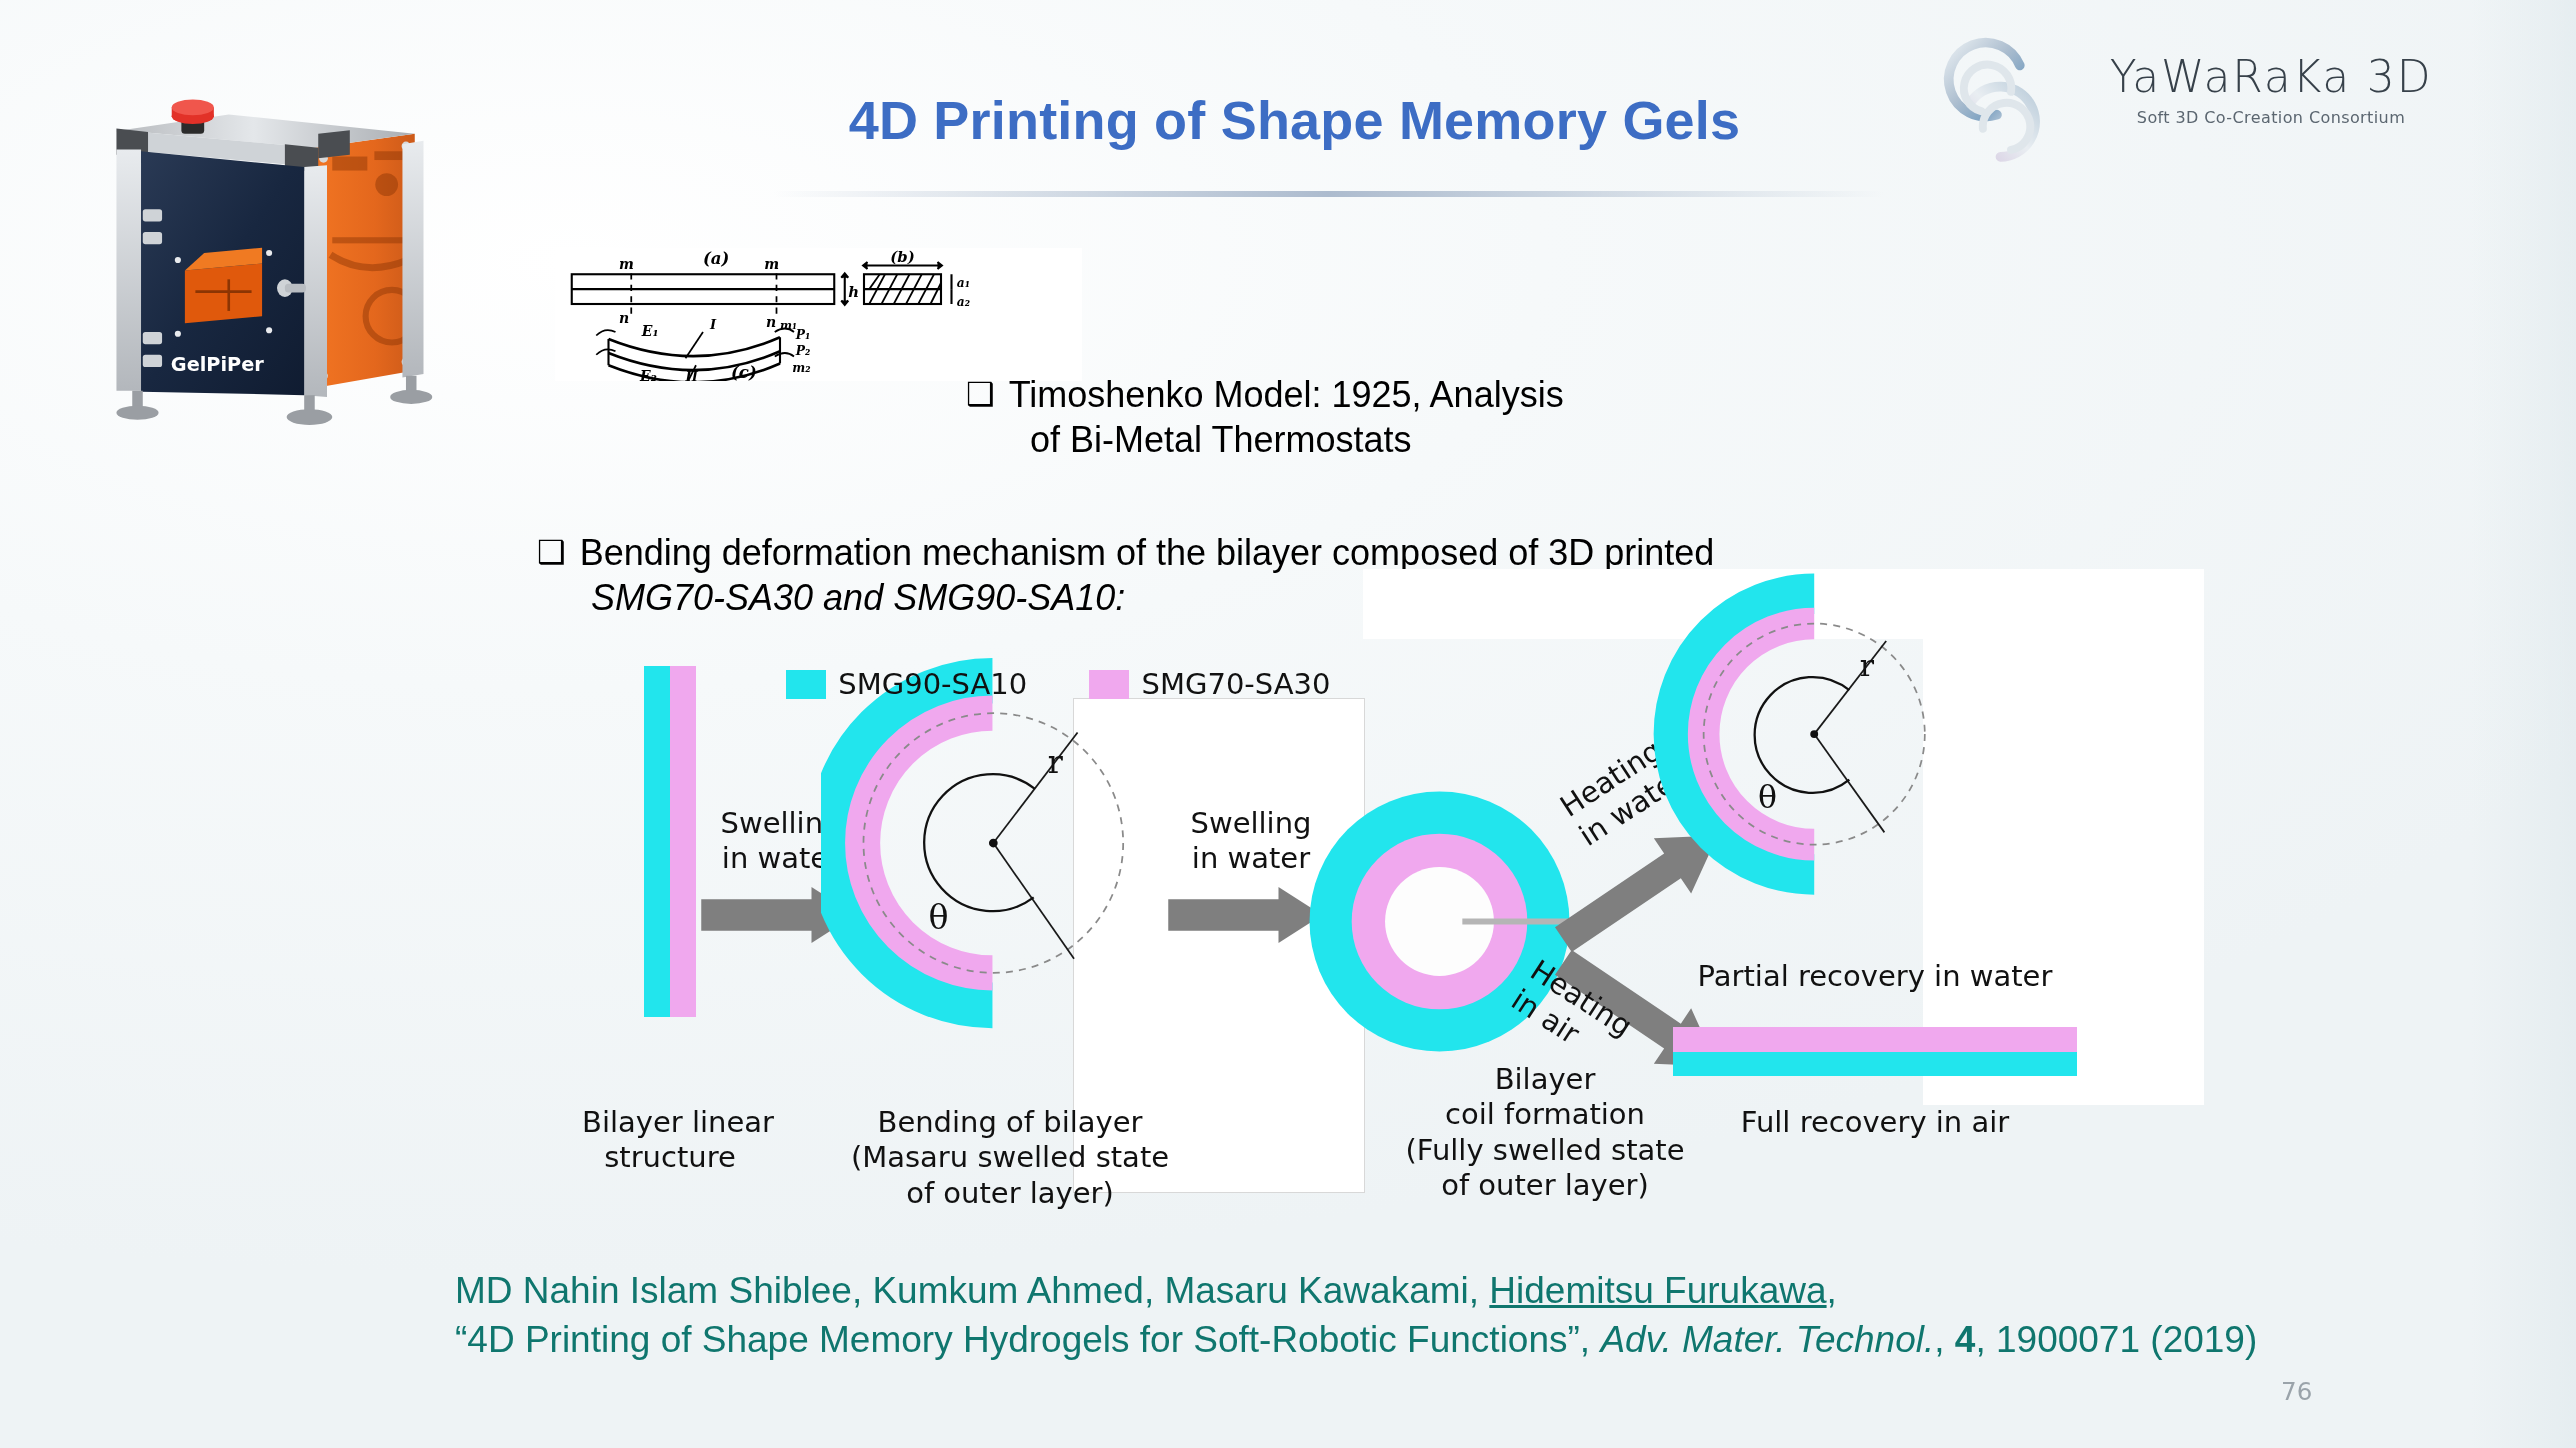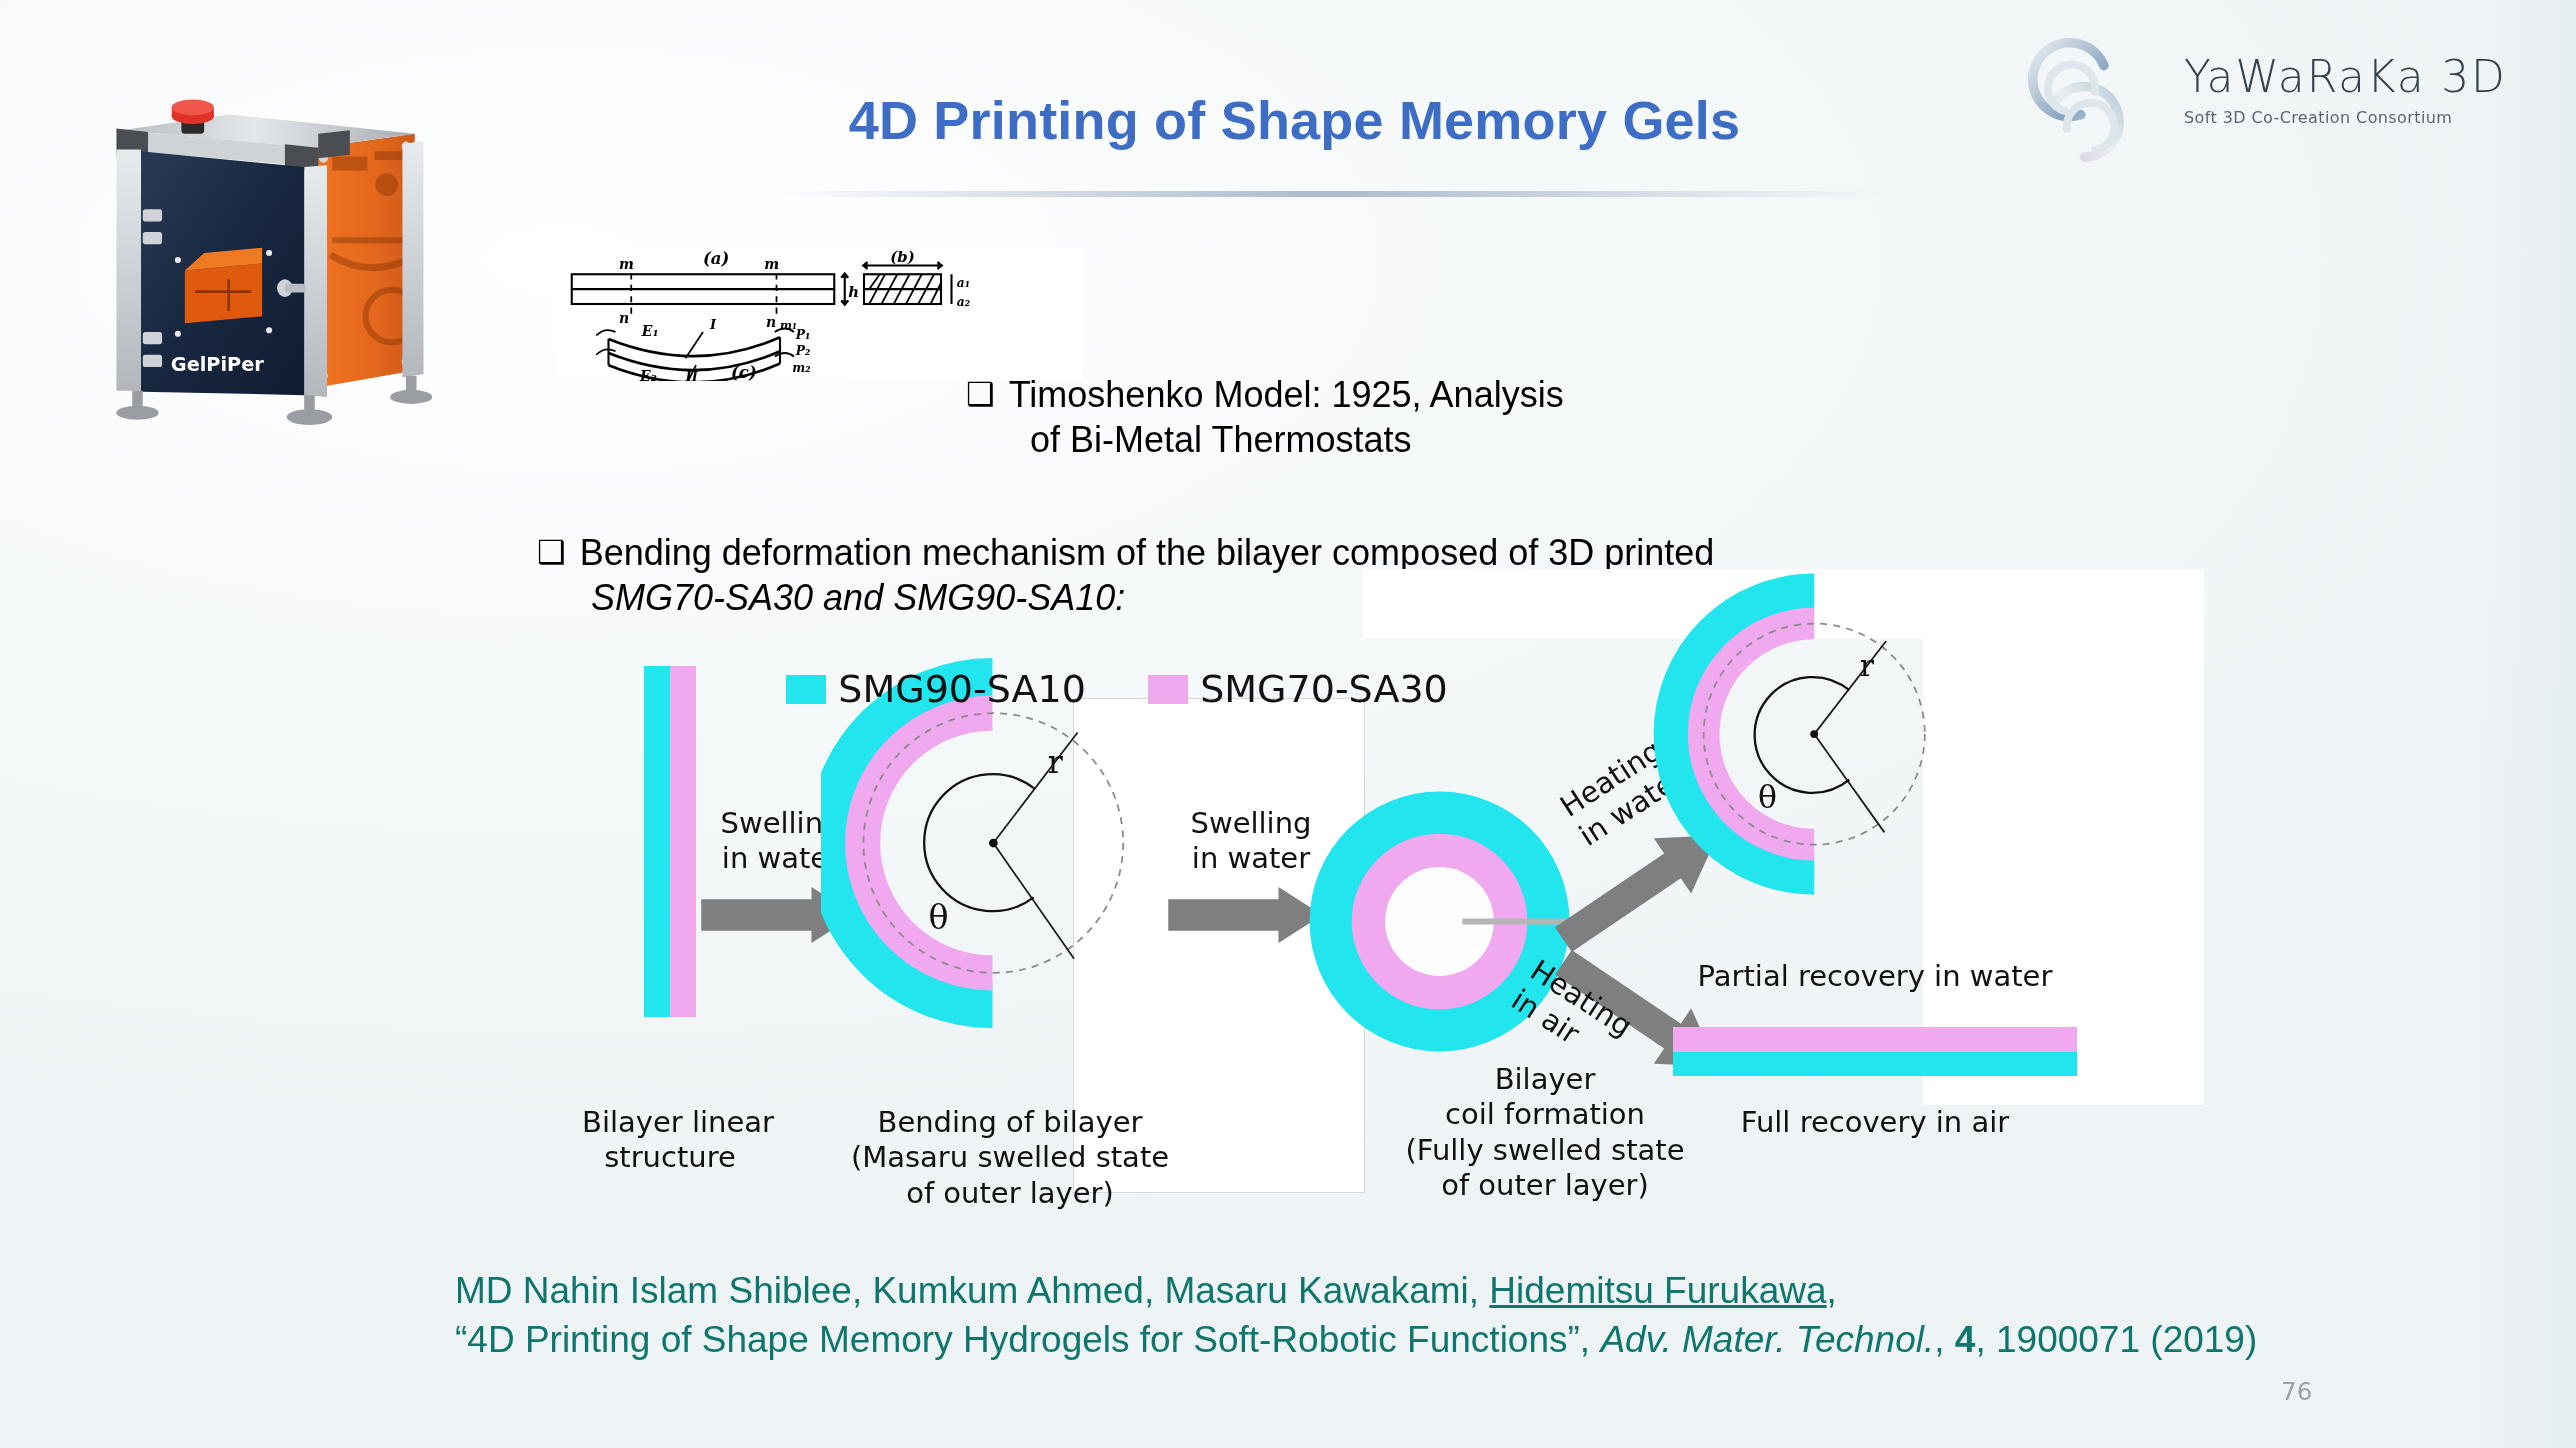--- a/index.html
+++ b/index.html
@@ -22,21 +22,21 @@
     text-align:center;font-size:54px;font-weight:bold;color:#3D6DC4;
     letter-spacing:0.2px;line-height:1.05;
   }
   .title-rule{
     position:absolute;left:773px;top:191px;width:1111px;height:6.1px;
     background:linear-gradient(to right,rgba(196,208,222,0) 0%,#9FB0C6 50%,rgba(196,208,222,0) 100%);
     border-radius:3.5px;opacity:.85;
   }
 
   
-  .logo{position:absolute;left:2000px;top:17.6px;width:527px;height:167px;}
+  .logo{position:absolute;left:1916px;top:17.6px;width:527px;height:167px;text-align:center;}
   .logo-mark{position:absolute;left:0;top:0;width:176px;height:167px;}
   .logo-text{position:absolute;left:184px;top:37px;width:342px;}
   .logo-name{font-size:44px;color:#37414A;letter-spacing:1.8px;line-height:1;
     font-family:"DejaVu Sans", sans-serif;font-weight:300;white-space:nowrap;}
   .logo-tag{font-size:16px;color:#5B6670;letter-spacing:0.4px;margin-top:9.7px;
     font-family:"DejaVu Sans", sans-serif;white-space:nowrap;}
 
   
   .printer{position:absolute;left:97px;top:53px;width:360px;height:386px;}
 
@@ -56,21 +56,21 @@
   #bullet2 .l2{display:block;margin-left:54px;font-style:italic;}
 
   
   .wbox{position:absolute;background:#ffffff;}
   .wbox.thin{border:0.9px solid #d8d8d8;}
 
   
   .legend{position:absolute;left:786px;top:667px;display:flex;align-items:center;gap:23px;}
   .legend .item{display:flex;align-items:center;gap:12.3px;}
   .legend .sw{width:40px;height:29px;display:block;}
-  .legend .lb{font-size:38px;color:#111;font-family:"DejaVu Sans", sans-serif;white-space:nowrap;}
+  .legend .lb{font-size:29px;color:#111;font-family:"DejaVu Sans", sans-serif;white-space:nowrap;}
 
   
   .dtext{position:absolute;font-family:"DejaVu Sans", sans-serif;color:#111;
     font-size:29px;line-height:1.22;text-align:center;white-space:nowrap;}
   .dtext.blk{white-space:normal;}
 
   
   .linbar{position:absolute;left:644px;top:666px;width:53px;height:351px;}
   .linbar .c{position:absolute;left:0;top:0;width:26px;height:100%;}
   .linbar .p{position:absolute;left:26px;top:0;width:26px;height:100%;}

